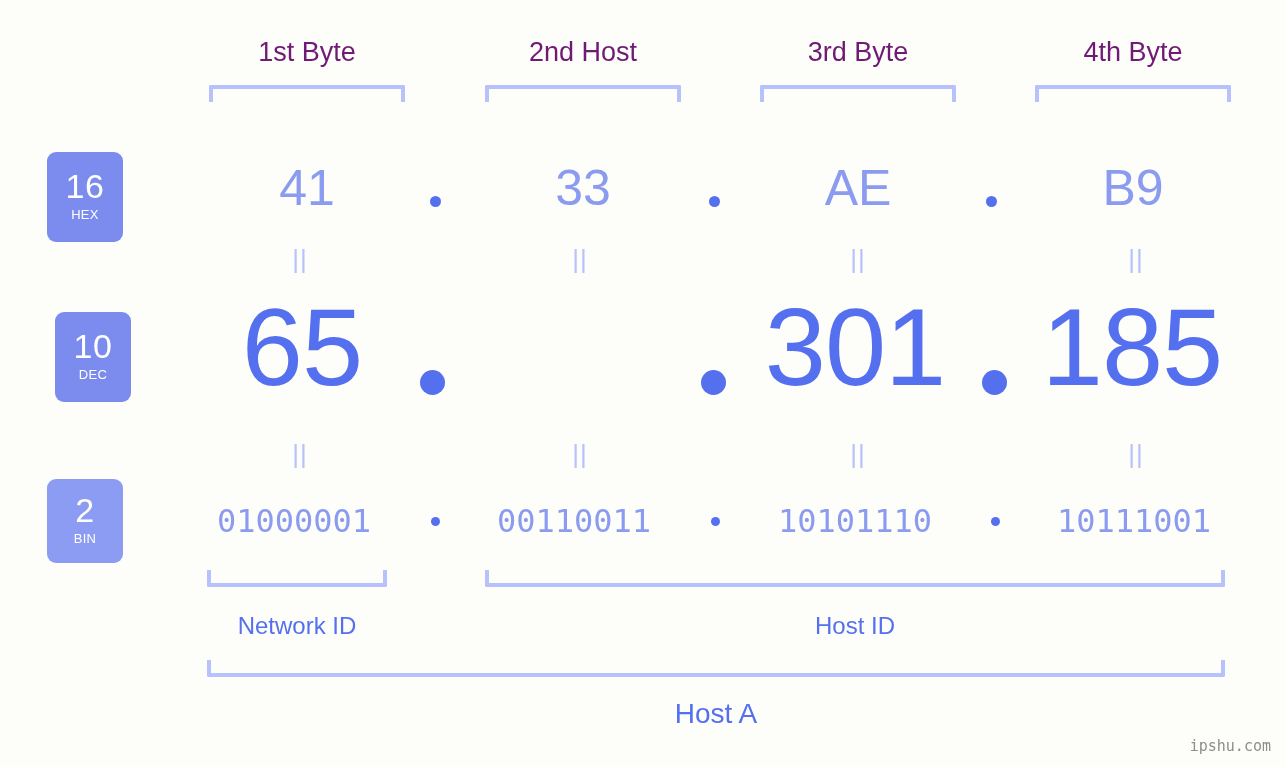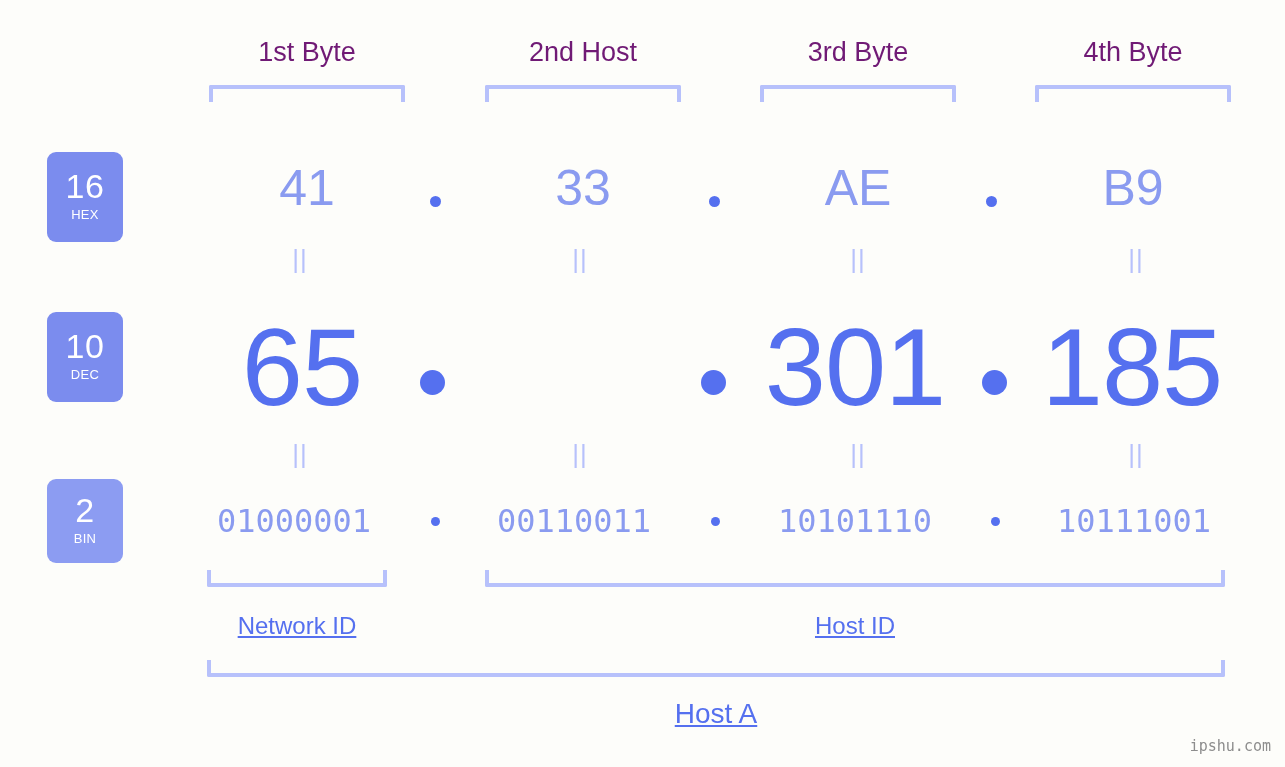--- a/index.html
+++ b/index.html
@@ -77,21 +77,21 @@
     font-weight: 400;
     letter-spacing: 0.5px;
   }
   .badge .nm {
     font-size: 13px;
     line-height: 22px;
     font-weight: 400;
     letter-spacing: 0.3px;
   }
   #badge-hex { top: 152px; height: 90px; background: #7b8cee; }
-  #badge-dec { top: 312px; height: 90px; background: #7b8cee; }
+  #badge-dec { top: 312px; height: 90px; background: #7b8cee; margin-left: 8px; }
   #badge-bin { top: 479px; height: 84px; background: #8c9cf2; }
 
   
   .val {
     position: absolute;
     text-align: center;
     white-space: nowrap;
   }
 
   .hex-val {
@@ -105,21 +105,21 @@
   .hex-dot {
     position: absolute;
     top: 196px;
     width: 11px;
     height: 11px;
     border-radius: 50%;
     background: #5570ef;
   }
 
   .dec-val {
-    top: 308px;
+    top: 288px;
     height: 118px;
     line-height: 118px;
     font-size: 110px;
     color: #5570ef;
     font-family: "Liberation Sans", sans-serif;
     letter-spacing: -1px;
     text-align: center;
   }
   .dec-dot {
     position: absolute;
@@ -161,21 +161,20 @@
   }
 
   
   .caption {
     position: absolute;
     text-align: center;
     font-size: 24px;
     color: #5570ef;
     font-family: "Liberation Sans", sans-serif;
     white-space: nowrap;
-    text-decoration: underline;
   }
   .caption.big {
     font-size: 28px;
   }
 
   
   #watermark {
     position: absolute;
     right: 14px;
     bottom: 12px;

